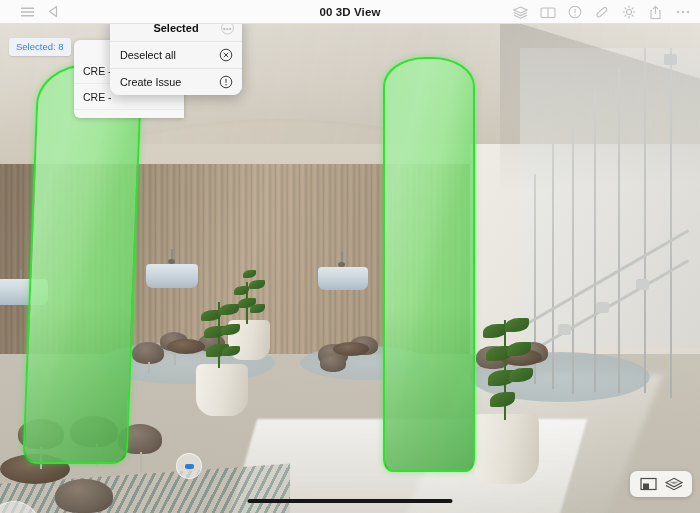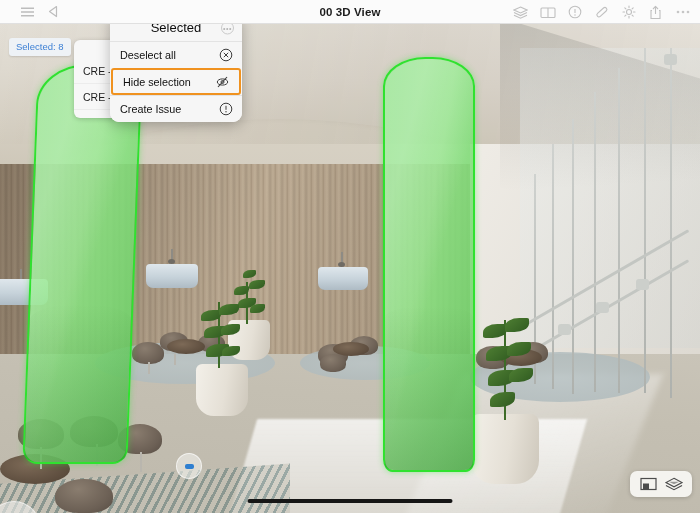--- a/index.html
+++ b/index.html
@@ -215,21 +215,21 @@
   #ctx-menu{
     position:absolute; left:110px; top:14px; width:132px;
     background:#f6f6f6; border-radius:9px;
     box-shadow:0 3px 14px rgba(0,0,0,.26);
     z-index:28; overflow:hidden;
   }
   #ctx-head{
     height:27px; display:flex; align-items:center; justify-content:center;
     position:relative; background:#f6f6f6;
   }
-  #ctx-head .label{ font-size:13px; font-weight:normal; color:#0d0d0d; }
+  #ctx-head .label{ font-size:11px; font-weight:bold; color:#0d0d0d; }
   #ctx-more{
     position:absolute; right:8px; top:50%; transform:translateY(-50%);
     width:13px; height:13px; border-radius:50%;
     border:1px solid #c9c9c9; color:#b5b5b5;
     display:flex; align-items:center; justify-content:center;
     font-size:7px; letter-spacing:.5px;
   }
   .ctx-item{
     height:27px; display:flex; align-items:center; justify-content:space-between;
     padding:0 9px 0 10px; background:#f6f6f6;
@@ -511,30 +511,20 @@
     <span class="lbl">Deselect all</span>
     <span class="ic">
       <svg width="14" height="14" viewBox="0 0 14 14">
         <circle cx="7" cy="7" r="5.8" fill="none" stroke="#3c3c3c" stroke-width="1"></circle>
         <line x1="4.8" y1="4.8" x2="9.2" y2="9.2" stroke="#3c3c3c" stroke-width="1"></line>
         <line x1="9.2" y1="4.8" x2="4.8" y2="9.2" stroke="#3c3c3c" stroke-width="1"></line>
       </svg>
     </span>
   </div>
 
-  <div class="ctx-item highlight">
-    <span class="lbl">Hide selection</span>
-    <span class="ic">
-      <svg width="15" height="14" viewBox="0 0 15 14">
-        <ellipse cx="7.5" cy="7" rx="5.2" ry="3.1" fill="none" stroke="#3c3c3c" stroke-width="1"></ellipse>
-        <circle cx="7.5" cy="7" r="1.5" fill="none" stroke="#3c3c3c" stroke-width="1"></circle>
-        <line x1="3" y1="12" x2="12" y2="2" stroke="#3c3c3c" stroke-width="1.1"></line>
-      </svg>
-    </span>
-  </div>
 
 
   <div class="ctx-item">
     <span class="lbl">Create Issue</span>
     <span class="ic">
       <svg width="14" height="14" viewBox="0 0 14 14">
         <circle cx="7" cy="7" r="5.8" fill="none" stroke="#3c3c3c" stroke-width="1"></circle>
         <line x1="7" y1="3.8" x2="7" y2="7.8" stroke="#3c3c3c" stroke-width="1"></line>
         <circle cx="7" cy="9.8" r=".7" fill="#3c3c3c"></circle>
       </svg>

